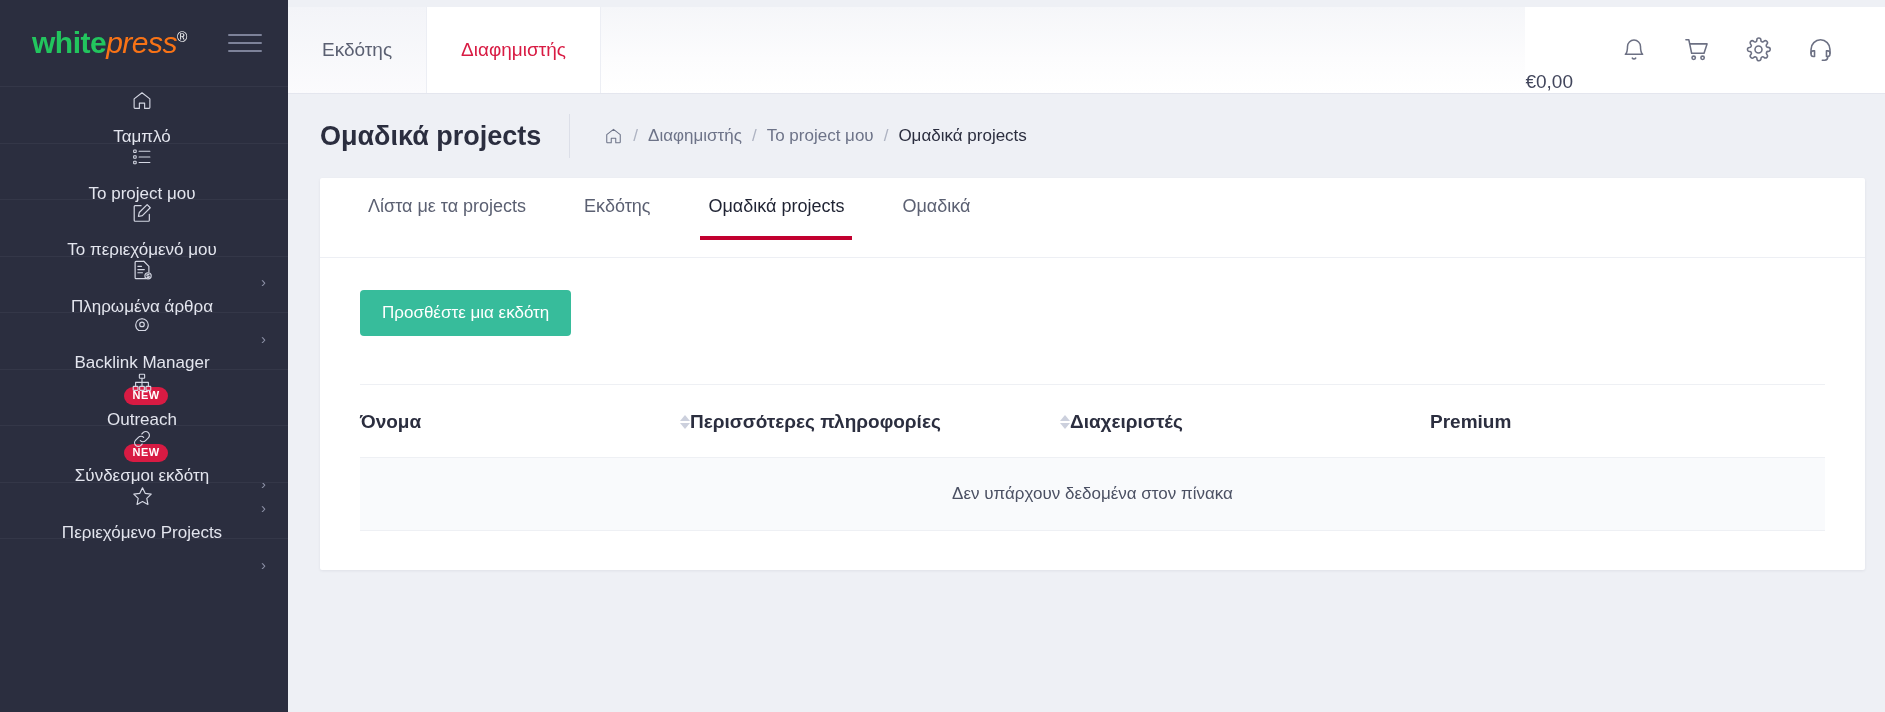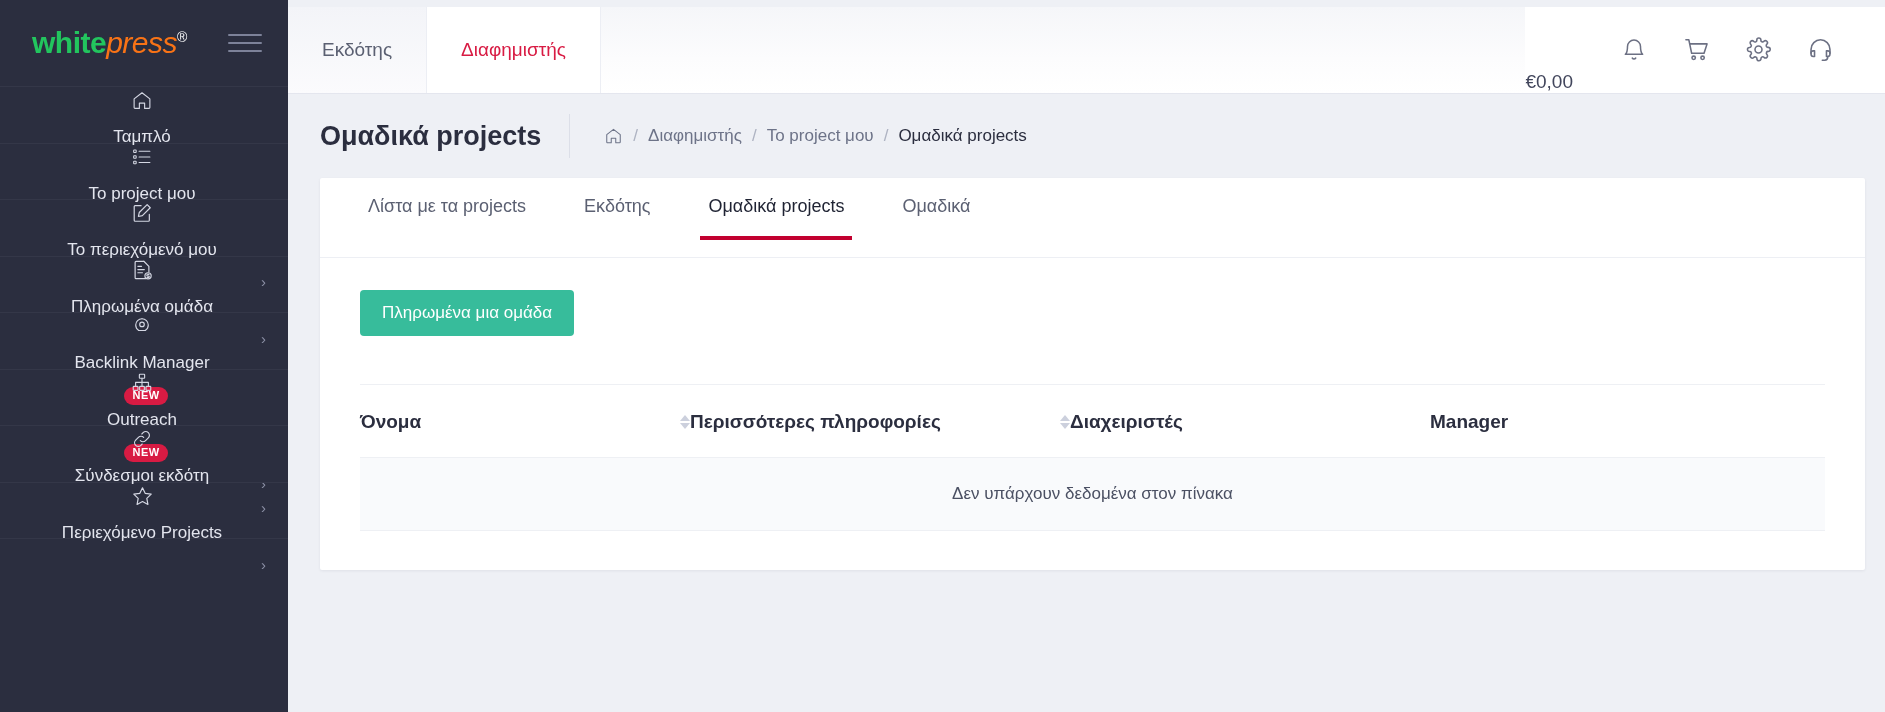--- a/index.html
+++ b/index.html
@@ -175,21 +175,21 @@
       <div class="nav-item">
         <span class="ico">
           <svg width="22" height="22" viewBox="0 0 24 24" fill="none" stroke="#d4d7e3" stroke-width="1.3" stroke-linecap="round" stroke-linejoin="round">
               <path d="M14 2.5H5.5a1 1 0 0 0-1 1v17a1 1 0 0 0 1 1H16"></path>
               <path d="M14 2.5 19.5 8v6"></path>
               <path d="M7.5 8h4M7.5 11.5h7M7.5 15h5"></path>
               <circle cx="18.6" cy="18.4" r="3.4"></circle>
               <path d="M19.7 16.9h-1.6a.85.85 0 0 0 0 1.7h1a.85.85 0 0 1 0 1.7h-1.7M18.6 16.2v.7M18.6 20.3v.7"></path>
             </svg>
         </span>
-        <span class="nav-label">Πληρωμένα ομάδα</span>
+        <span class="nav-label">Πληρωμένα άρθρα</span>
         <span class="chev">›</span>
       </div>
 
       <div class="nav-item">
         <span class="ico">
           <svg width="22" height="21" viewBox="0 0 24 24" fill="none" stroke="#d4d7e3" stroke-width="1.3" stroke-linecap="round" stroke-linejoin="round">
               <path d="M12 3.2c3.9 0 7.2 3.2 7.2 7.2 0 2.6-1.4 4.9-3.5 6.2"></path>
               <path d="M12 3.2c-3.9 0-7.2 3.2-7.2 7.2 0 2.6 1.4 4.9 3.5 6.2"></path>
               <path d="M8.3 16.6h7.4"></path>
               <circle cx="12" cy="9.6" r="2.6"></circle>
@@ -298,21 +298,21 @@
     <section class="card">
 
       <div class="tabs">
         <div class="tab">Λίστα με τα projects</div>
         <div class="tab">Εκδότης</div>
         <div class="tab active">Ομαδικά projects</div>
         <div class="tab">Ομαδικά</div>
       </div>
 
       <div class="card-body">
-        <button class="btn-green">Πληρωμένα μια ομάδα</button>
+        <button class="btn-green">Προσθέστε μια εκδότη</button>
 
         <div class="divider"></div>
 
         <table>
           <colgroup>
             <col style="width:330px">
               <col style="width:380px">
               <col style="width:360px">
               <col>
           </colgroup>
@@ -336,21 +336,21 @@
                     </span>
                 </div>
               </th>
               <th>
                 <div class="th-wrap">
                   <span>Διαχειριστές</span>
                 </div>
               </th>
               <th>
                 <div class="th-wrap">
-                  <span>Manager</span>
+                  <span>Premium</span>
                 </div>
               </th>
             </tr>
           </thead>
           <tbody>
             <tr class="empty-row">
               <td colspan="4">Δεν υπάρχουν δεδομένα στον πίνακα</td>
             </tr>
           </tbody>
         </table>

